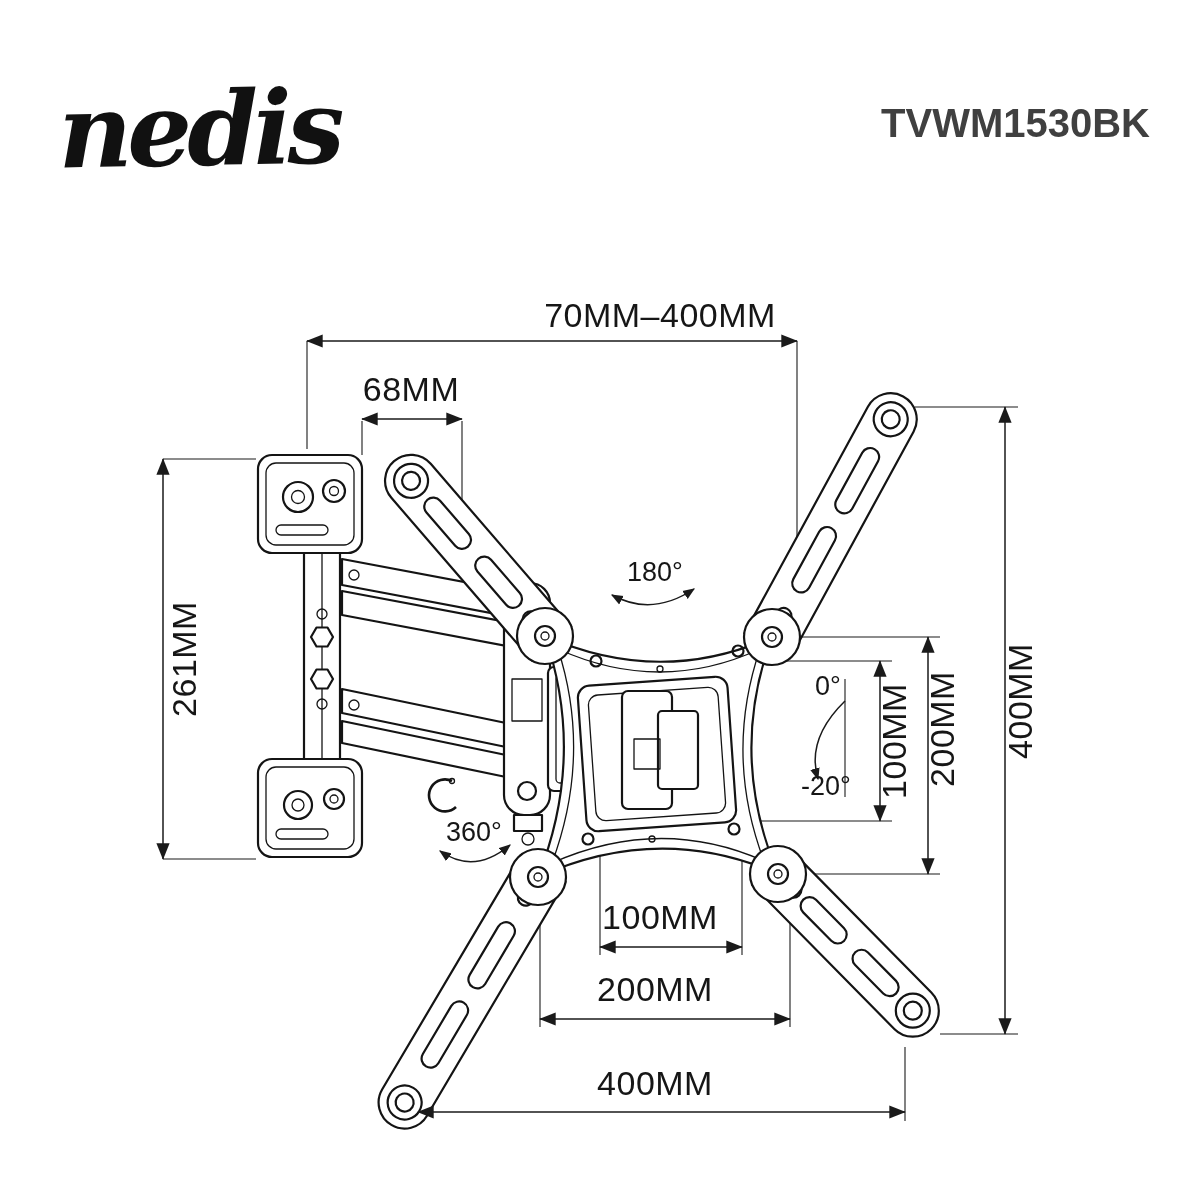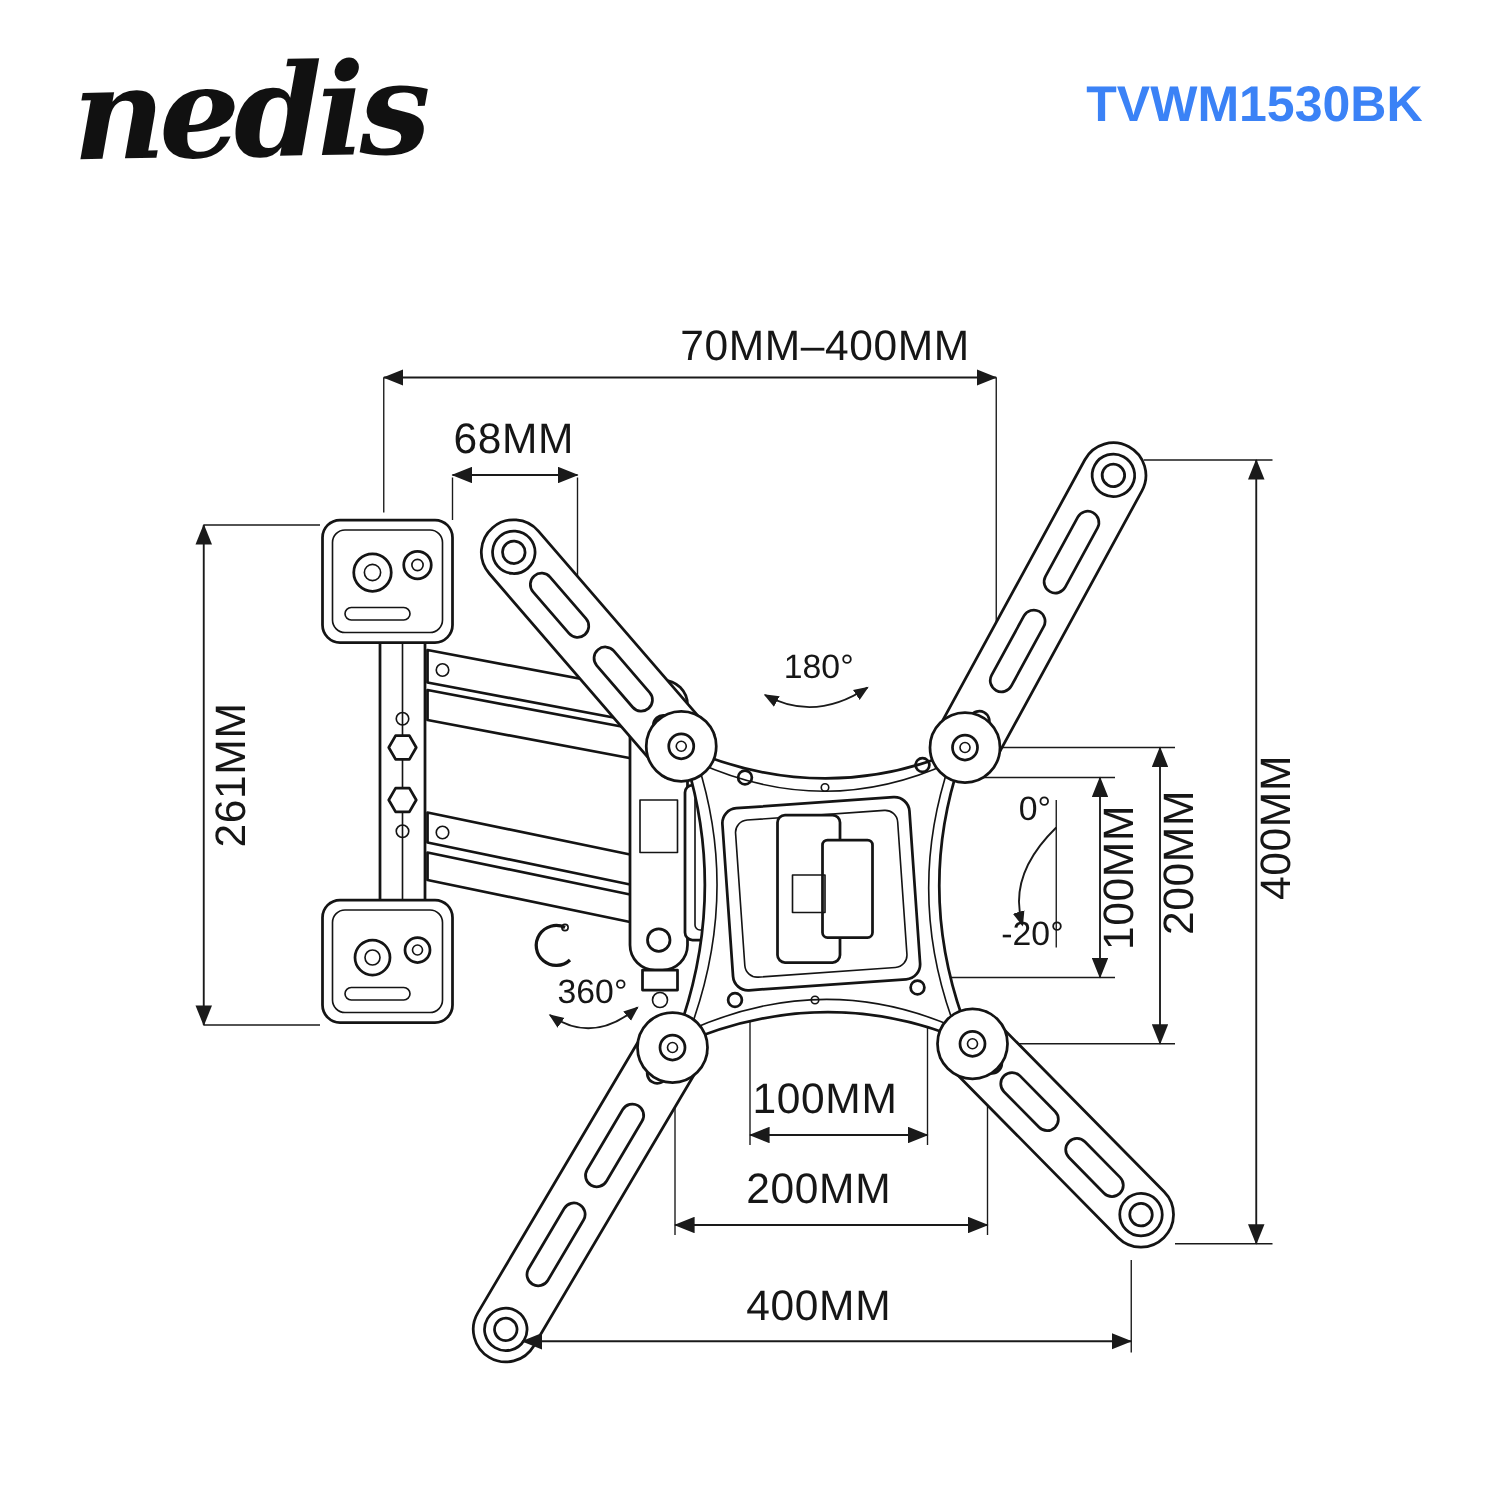--- a/index.html
+++ b/index.html
@@ -1,22 +1,22 @@
 <!DOCTYPE html>
 <html><head>
 <meta charset="utf-8">
 <style>
   html,body{margin:0;padding:0;background:#fff;}
   .canvas{position:relative;width:1200px;height:1132px;background:#ffffff;overflow:hidden;
-          font-family:"Liberation Sans",sans-serif;}
+          font-family:"Liberation Sans",sans-serif;margin-top:39px;}
   .brand{position:absolute;left:58px;top:30px;font-family:"DejaVu Serif",serif;
          font-style:italic;font-weight:900;font-size:102px;color:#111;letter-spacing:-5px;
          transform:rotate(-1deg);}
-  .model{position:absolute;right:62px;top:62px;font-family:"Liberation Sans",sans-serif;
-         font-weight:700;font-size:40px;color:#3b82f6;letter-spacing:0px;}
+  .model{position:absolute;right:50px;top:62px;font-family:"Liberation Sans",sans-serif;
+         font-weight:700;font-size:40px;color:#404040;letter-spacing:0px;}
   svg{position:absolute;left:0;top:0;}
   .ln{stroke:#141414;stroke-width:2.2;stroke-linejoin:round;stroke-linecap:round;fill:#fff;}
   .nf{fill:none;}
   .thin{stroke-width:1.3;}
   .dim{stroke:#1a1a1a;stroke-width:1.5;fill:none;}
   .ext{stroke:#1a1a1a;stroke-width:1.1;fill:none;}
   .lbl{font-family:"Liberation Sans",sans-serif;font-size:34px;fill:#161616;letter-spacing:.5px;}
   .lbl-sm{font-family:"Liberation Sans",sans-serif;font-size:27px;fill:#161616;}
 </style>
 </head>

